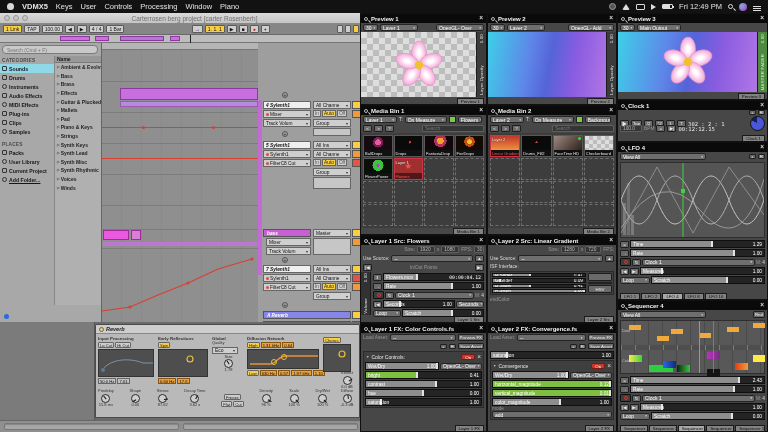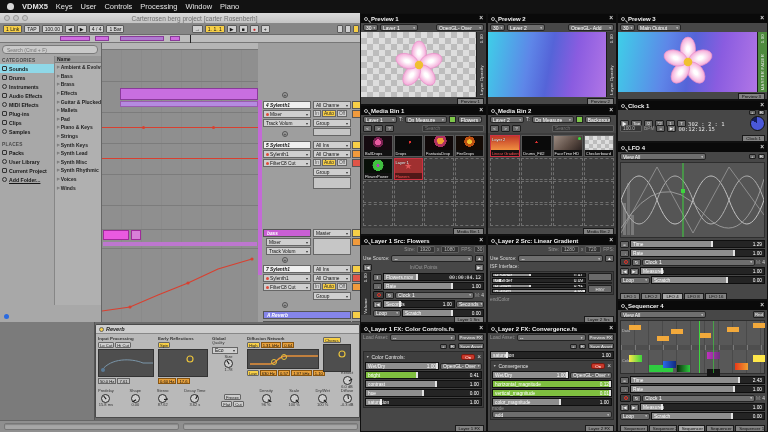--- a/index.html
+++ b/index.html
@@ -157,20 +157,31 @@
 
   <div class="menubar">
     <span class="apple"></span>
     <b>VDMX5</b>
     <span>Keys</span>
     <span>User</span>
     <span>Controls</span>
     <span>Processing</span>
     <span>Window</span>
     <span>Piano</span>
+    <span class="mb-right">
+      <span class="ic-app"></span>
+      <span class="ic-wifi"></span>
+      <span class="ic-display"></span>
+      <span class="ic-vol"></span>
+      <span class="ic-batt"></span>
+      <span>Fri 12:49 PM</span>
+      <span class="ic-search"></span>
+      <span class="ic-siri"></span>
+      <span class="ic-list"></span>
+    </span>
   </div>
 
   <div class="abl">
     <div class="abl-tb">
       <span class="tl"></span>
       <span class="tl"></span>
       <span class="tl"></span>
       <span class="abl-title">Carterrosen berg project  [carter Rosenberh]</span>
     </div>
     <div class="abl-tr">

